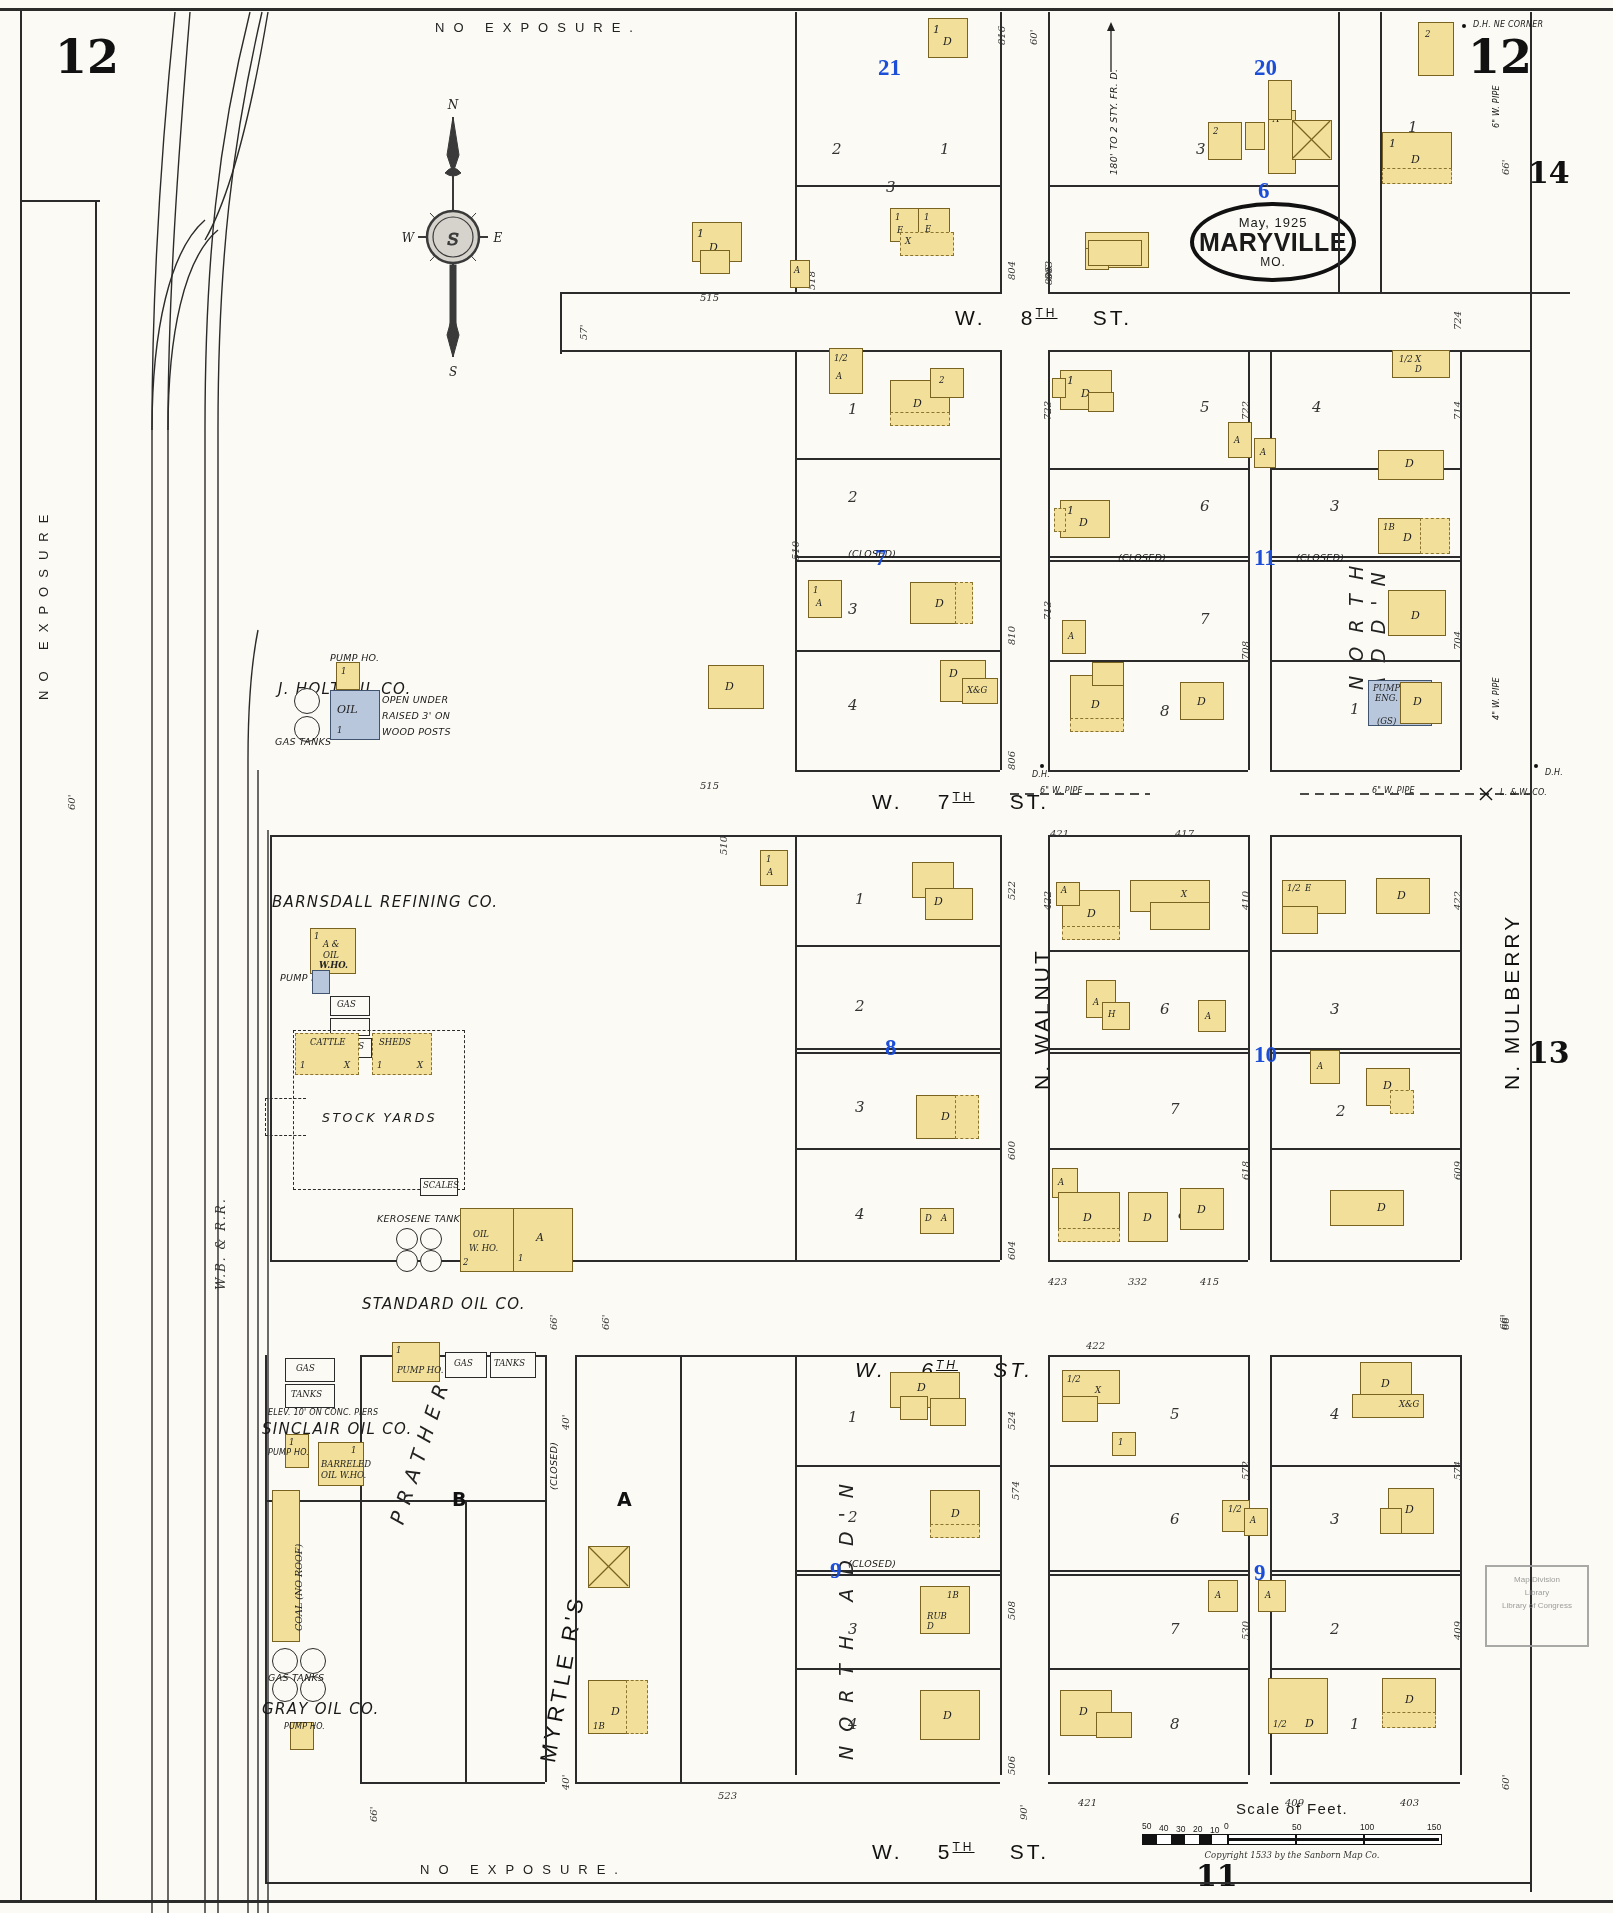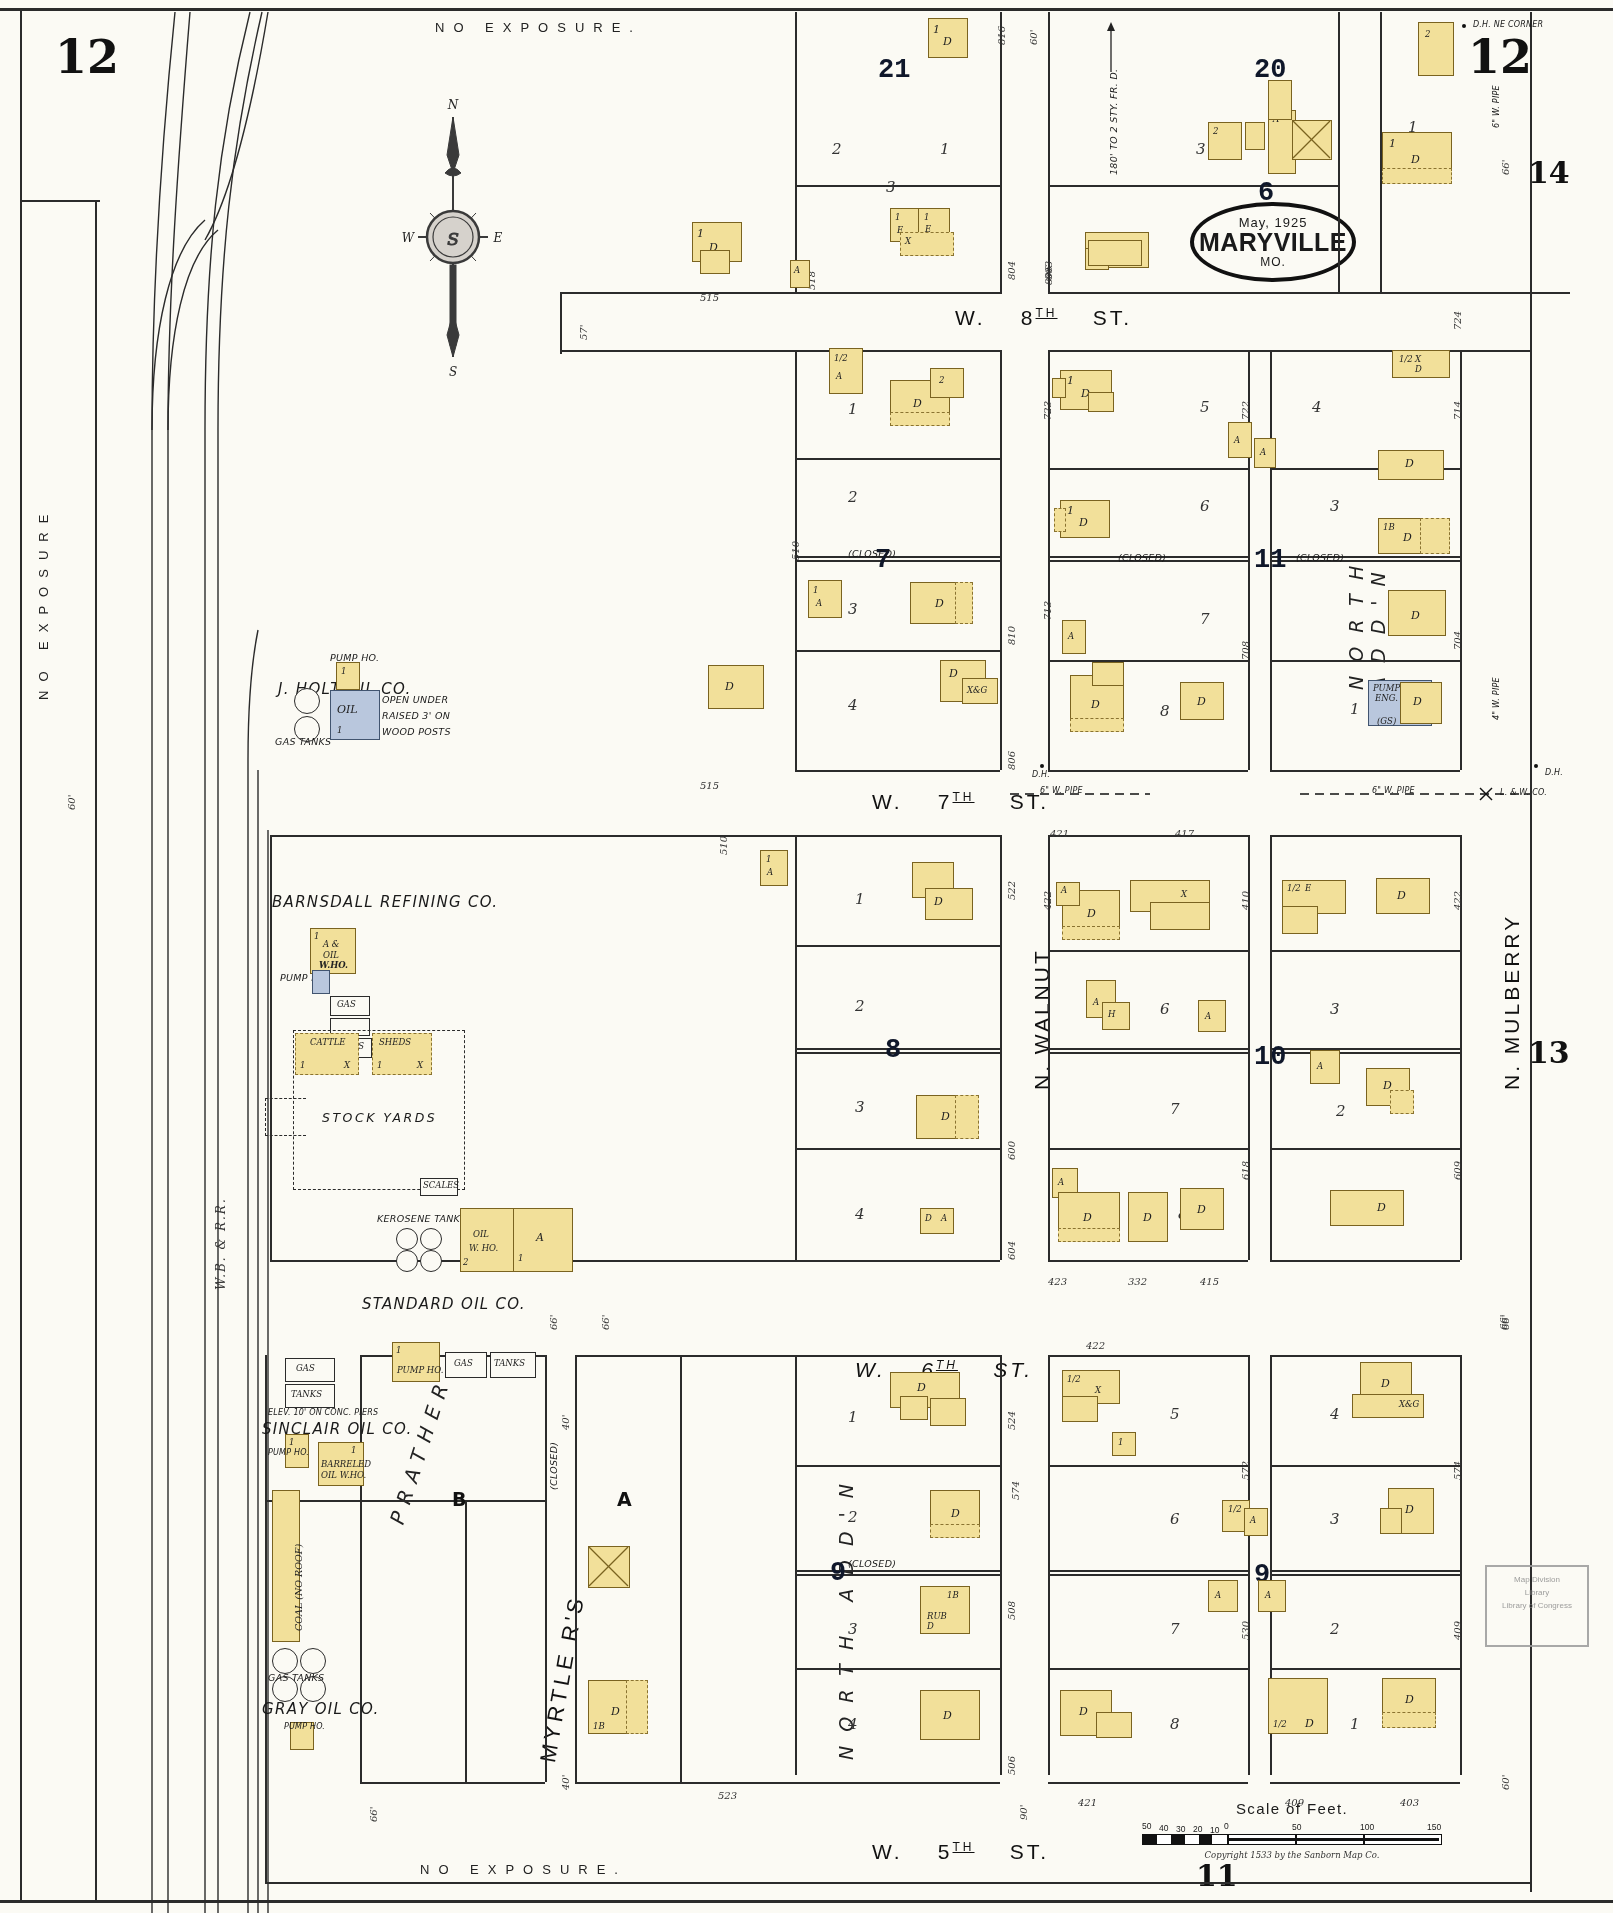--- a/index.html
+++ b/index.html
@@ -15,22 +15,22 @@
   .hl{height:1.6px;}
   .vl{width:1.6px;}
   .bld{position:absolute;background:#f2e09a;border:1.4px solid #7a6320;}
   .bld.dash{border-style:dashed;border-color:#8a7330;}
   .blu{position:absolute;background:#b9c7dd;border:1.4px solid #41546f;}
   .wht{position:absolute;background:#fbfaf4;border:1.4px solid #2b2b2b;}
   .circ{position:absolute;border:1.5px solid #2b2b2b;border-radius:50%;background:#fbfaf4;}
   .dashbox{position:absolute;border:1.6px dashed #2b2b2b;}
   .lot{position:absolute;font-family:"DejaVu Serif",serif;font-style:italic;
        font-size:15px;color:#333;white-space:nowrap;}
-  .blknum{position:absolute;font-family:Liberation Mono, monospace;font-weight:bold;
-          font-size:27px;color:#0f172a;white-space:nowrap;}
+  .blknum{position:absolute;font-family:Liberation Serif, serif;font-weight:bold;
+          font-size:23px;color:#1d4ed8;white-space:nowrap;}
   .lab{position:absolute;font-family:"DejaVu Sans",sans-serif;font-style:italic;
        font-size:12.5px;color:#1a1a1a;white-space:nowrap;letter-spacing:.6px;}
   .lab.sm{font-size:9.5px;letter-spacing:.3px;}
   .lab.xs{font-size:8px;letter-spacing:.2px;}
   .lab.big{font-size:15px;letter-spacing:1.3px;}
   .street{position:absolute;font-family:"Liberation Sans",sans-serif;
           font-size:21px;letter-spacing:3px;color:#111;white-space:nowrap;}
   .street sup{font-size:12px;text-decoration:underline;}
   .vstreet{position:absolute;font-family:"Liberation Sans",sans-serif;
            font-size:21px;letter-spacing:3px;color:#111;white-space:nowrap;

